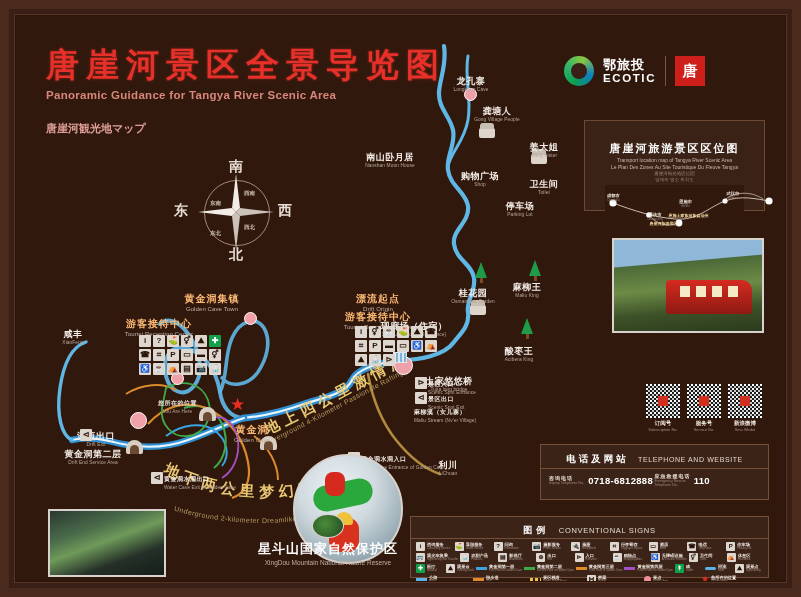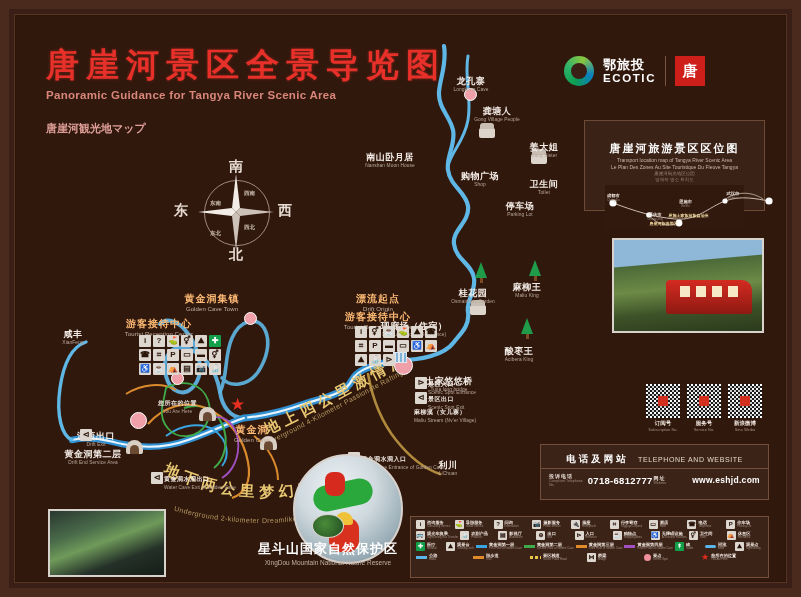--- a/index.html
+++ b/index.html
@@ -479,34 +479,38 @@
       </div>
 
     <div class="tel">
       <div class="tel-head">
         <span class="h-cn">电话及网站</span>
         <span class="h-en">TELEPHONE AND WEBSITE</span>
       </div>
       <div class="tel-rows" id="tel-rows">
           <div class="tel-row">
             <div class="tel-l">
-              <div class="tc">投诉电话</div>
-              <div class="te">Complaint Telephone No.</div>
-            </div>
-            <div class="tel-v">0718-6812777</div>
+              <div class="tc">咨询电话</div>
+              <div class="te">Inquiry Telephone No.</div>
+            </div>
+            <div class="tel-v">0718-6812888</div>
             <div class="tel-l">
-              <div class="tc">网址</div>
-              <div class="te">Website</div>
-            </div>
-            <div class="tel-v web">www.eshjd.com</div>
+              <div class="tc">应急救援电话</div>
+              <div class="te">Emergency Rescue Telephone No.</div>
+            </div>
+            <div class="tel-v">110</div>
           </div>
         </div>
     </div>
 
     <div class="legend">
+      <div class="lg-head">
+        <span class="hc">图例</span>
+        <span class="he">CONVENTIONAL SIGNS</span>
+      </div>
       <div class="lg-body" id="legend-body">
           <div class="lg-row">
             <div class="lg-it">
               <div class="lg-ic">i</div>
               <div class="lg-tx">
                 <div class="lc">咨询服务</div>
                 <div class="le">Consulting Service</div>
               </div>
             </div>
             <div class="lg-it">

